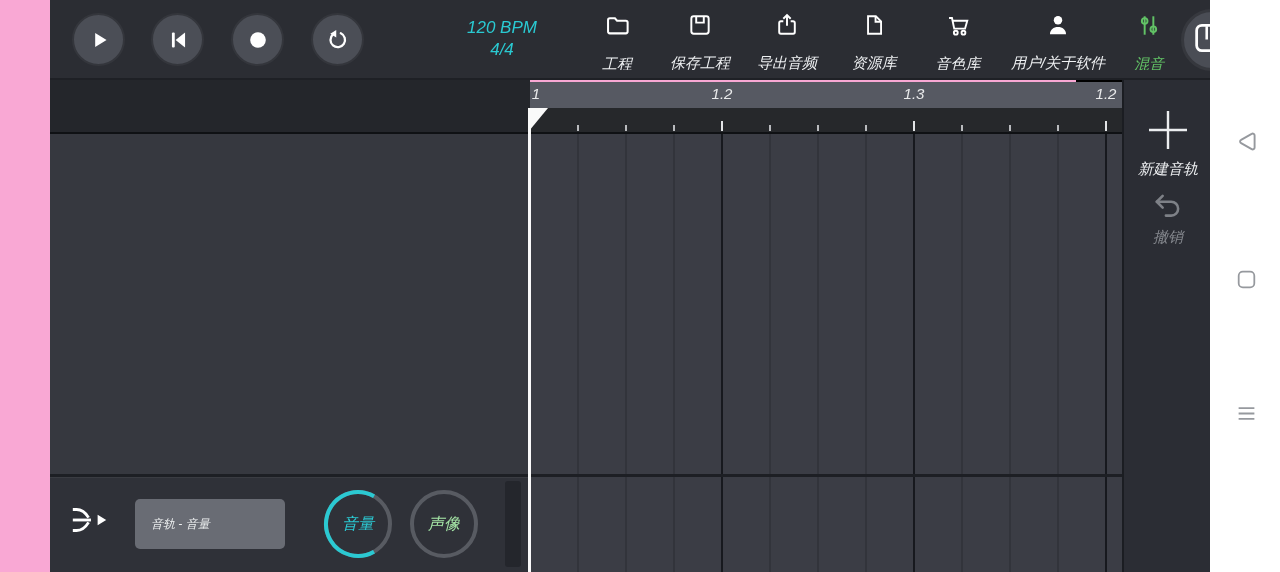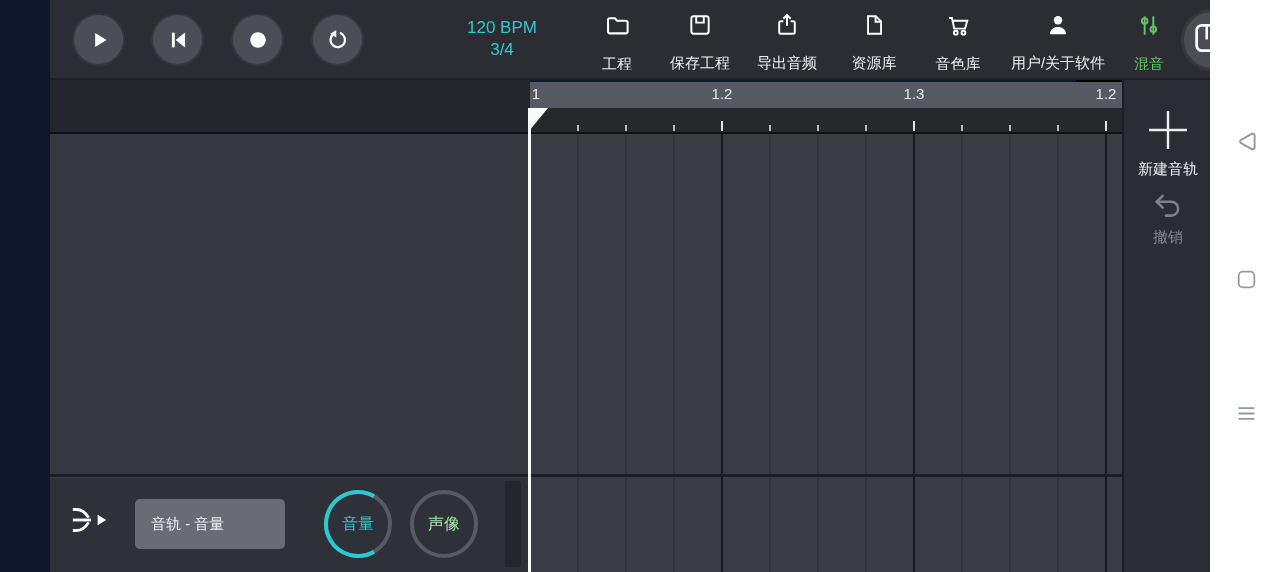--- a/index.html
+++ b/index.html
@@ -1,18 +1,18 @@
 <!DOCTYPE html>
 <html><head>
 <meta charset="utf-8">
 <style>
   * { margin:0; padding:0; box-sizing:border-box; }
   html,body { width:1280px; height:572px; }
   body { font-family:"Liberation Sans", sans-serif; background:#000; position:relative; overflow:hidden; }
-  #stage { position:absolute; left:0; top:0; width:1076px; height:572px; background:#0f172a; }
+  #stage { position:absolute; left:0; top:0; width:1076px; height:572px; background:#f9a8d4;font-style:italic; }
 
   
   .toolbar { position:absolute; left:50px; top:0; width:1160px; height:80px; background:#2b2d33; border-bottom:2px solid #1e2025; z-index:4; }
   .t-btn { position:absolute; top:13px; width:53px; height:53px; border-radius:50%; background:#4b4e56; border:2px solid #34363c; display:flex; align-items:center; justify-content:center; }
   .t-btn svg { display:block; }
 
   .tempo { position:absolute; left:398px; top:17px; width:108px; text-align:center; color:#2acad2; font-size:17px; line-height:22px; font-weight:500; }
 
   .menu-item { position:absolute; top:12px; height:58px; display:flex; flex-direction:column; align-items:center; color:#eef0f2; overflow:hidden; }
   .menu-item .mi-icon { height:32px; display:flex; align-items:center; justify-content:center; }
@@ -37,21 +37,21 @@
   .sub-line { position:absolute; top:0; bottom:0; width:2px; background:#32343b; }
   .hline-2 { position:absolute; left:50px; top:474px; width:1072px; height:3px; background:#1d1f24; z-index:3; }
 
   
   .playhead-line { position:absolute; left:528px; top:108px; width:3px; height:464px; background:#fafafa; z-index:5; }
   .playhead-flag { position:absolute; left:529px; top:108px; width:19px; height:23px; background:#fafafa; clip-path:polygon(0 0,100% 0,0 100%); z-index:6; }
 
   
   .bottom-panel { position:absolute; left:50px; top:477px; width:480px; height:95px; background:#2f3138; border-top:1px solid #3a3c42; z-index:4; }
   .merge-btn { position:absolute; left:16px; top:21px; width:48px; height:46px; display:flex; align-items:center; justify-content:center; }
-  .track-field { position:absolute; left:85px; top:21px; width:150px; height:50px; background:#696c74; border-radius:5px; color:#eef0f1; font-size:15px; line-height:50px; padding-left:16px; }
+  .track-field { position:absolute; left:85px; top:21px; width:150px; height:50px; background:#696c74; border-radius:5px; color:#eef0f1; font-size:12px; line-height:50px; padding-left:16px; }
   .knob { position:absolute; top:10px; width:72px; height:72px; }
   .knob svg { position:absolute; left:0; top:0; }
   .knob .knob-label { position:absolute; left:0; top:0; width:72px; height:72px; display:flex; align-items:center; justify-content:center; font-size:16px; }
   .knob.volume { left:272px; } .knob.volume .knob-label { color:#2bc9d2; }
   .knob.pan { left:358px; } .knob.pan .knob-label { color:#a5e6a6;text-align:center; }
   .scroll-slot { position:absolute; left:455px; top:3px; width:16px; height:86px; background:#24262c; border-radius:3px; }
 
   
   .sidebar { position:absolute; left:1122px; top:80px; width:88px; height:492px; background:#2b2d34; border-left:2px solid #1b1d22; z-index:4; }
   .sb-item { position:absolute; left:0; width:88px; display:flex; flex-direction:column; align-items:center; }
@@ -95,21 +95,21 @@
       <span>
           <svg width="27" height="26" viewBox="0 0 26 24">
             <path d="M8.6 6.6 A 7 7 0 1 0 16.2 5.5" fill="none" stroke="#fff" stroke-width="2.2" stroke-linecap="round"></path>
             <path d="M11.8 2.4 L6.0 6.0 L11.8 9.6 Z" fill="#fff"></path>
           </svg>
         </span>
     </div>
 
     <div class="tempo">
       <div>120 BPM</div>
-      <div>3/4</div>
+      <div>4/4</div>
     </div>
 
     <div class="menu-item" style="left:522px;width:90px;">
       <span class="mi-icon">
           <svg width="27" height="27" viewBox="0 0 24 24">
             <path d="M3.6 7.2 c0-.9 .7-1.6 1.6-1.6 h4.5 l1.9 2.2 h7.8 c.9 0 1.6 .7 1.6 1.6 v8 c0 .9 -.7 1.6 -1.6 1.6 H5.2 c-.9 0 -1.6 -.7 -1.6 -1.6 z" fill="none" stroke="#fff" stroke-width="1.8"></path>
           </svg>
         </span>
       <span class="mi-label">工程</span>
     </div>

